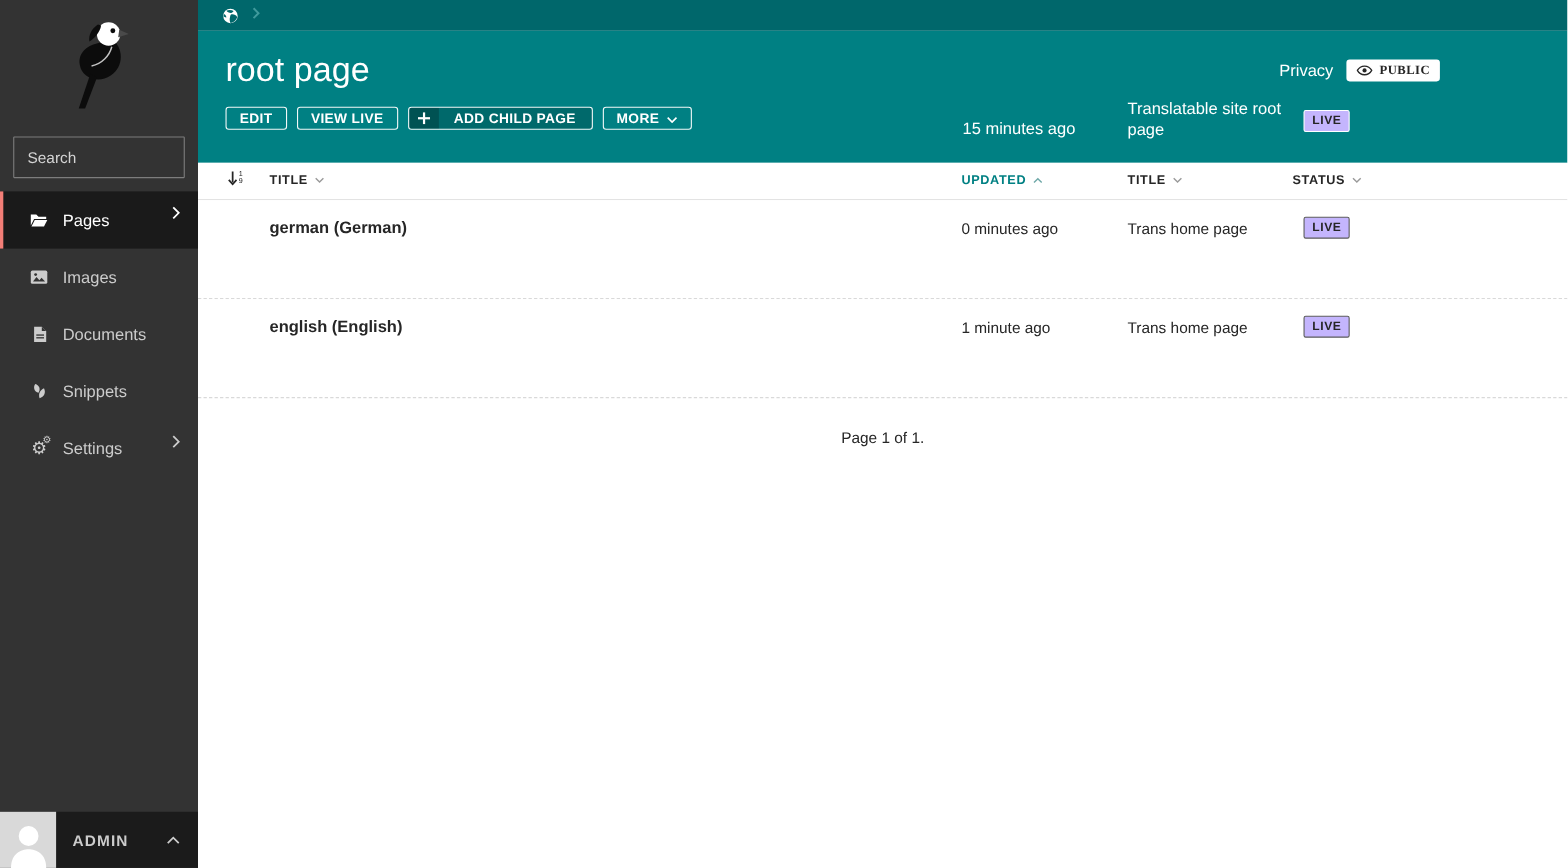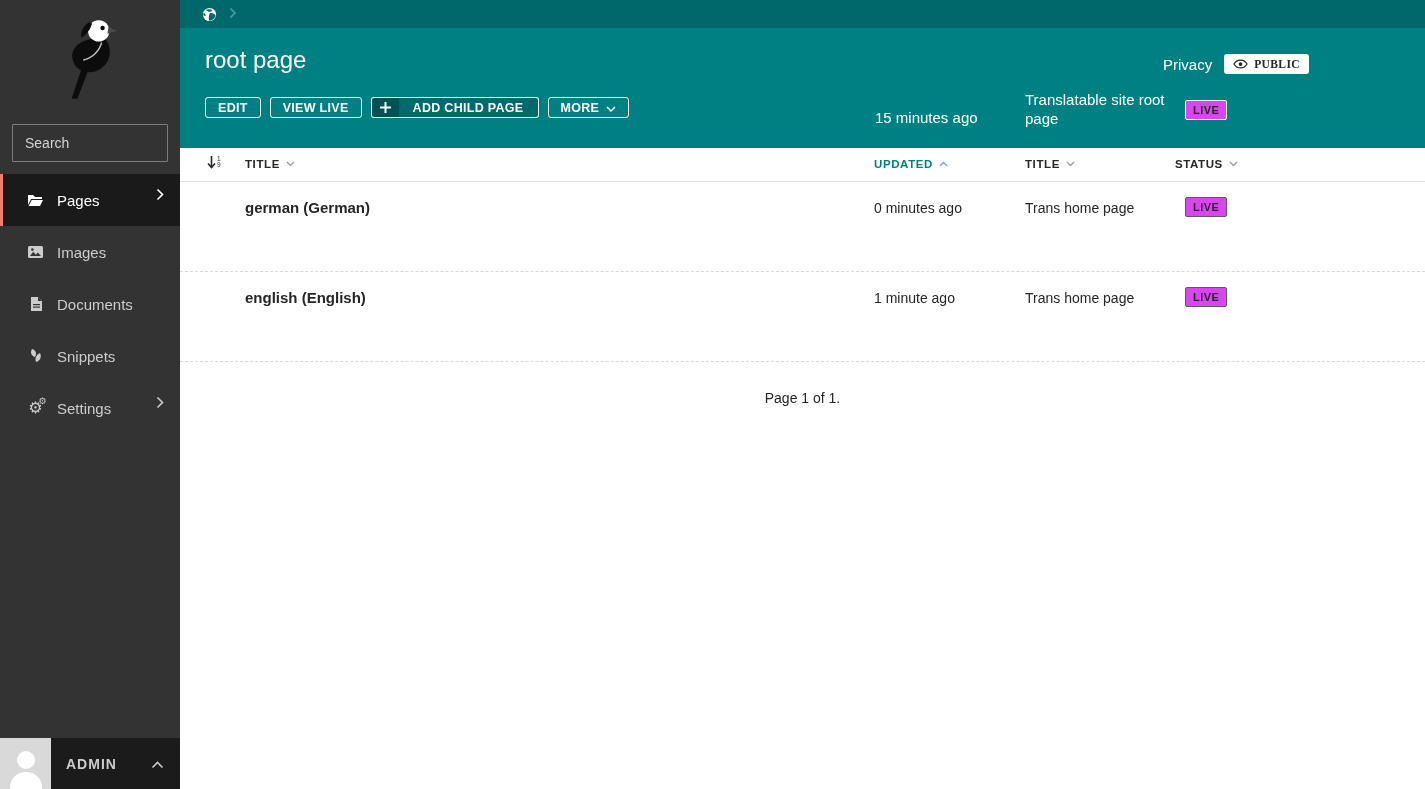--- a/index.html
+++ b/index.html
@@ -23,35 +23,35 @@
   .avatar { width:51px; height:51px; background:#d9d9d9; display:flex; align-items:flex-end; justify-content:center; overflow:hidden; }
   .account-label { flex:1; margin-left:15px; color:#cccccc; font-size:14px; font-weight:bold; letter-spacing:1px; }
   .account-chevron { margin-right:16px; }
 
   
   .main { flex:1; display:flex; flex-direction:column; background:#fff; }
   .breadcrumb-bar { height:28px; background:#00676b; display:flex; align-items:center; padding-left:22px; }
   .bc-chevron { margin-left:12px; }
 
   .page-header { position:relative; height:120px; background:#008083; color:#fff; }
-  .page-title { position:absolute; left:25px; top:18px; font-size:24px; font-weight:400; color:#fff; }
+  .page-title { position:absolute; left:25px; top:18px; font-size:31px; font-weight:400; color:#fff; }
   .privacy-group { position:absolute; top:26px; right:116px; display:flex; align-items:center; }
   .privacy-label { font-size:15px; color:#fff; margin-right:12px; }
   .privacy-badge { display:flex; align-items:center; gap:6px; background:#fff; color:#262626; font-size:11.5px; font-weight:600; letter-spacing:.4px; padding:4px 9px; border-radius:3px; cursor:pointer;font-family:Liberation Serif, serif; }
   .btn-row { position:absolute; left:25px; top:69px; display:flex; gap:9px; }
   .hbtn { display:flex; align-items:center; height:21px; padding:0 12px; border:1px solid rgba(255,255,255,.95); border-radius:3px; color:#fff; font-size:12.5px; font-weight:600; letter-spacing:.3px; background:transparent; cursor:pointer; font-family:inherit; }
   .hbtn.bicolor { padding:0; background:rgba(0,0,0,.18); overflow:hidden; }
   .hbtn.bicolor .icon-seg { display:flex; align-items:center; justify-content:center; width:27px; height:100%; background:rgba(0,0,0,.22); }
   .hbtn.bicolor .label-seg { padding:0 14px; }
   .hbtn .more-chevron { margin-left:7px; }
   .meta-updated { position:absolute; left:695px; top:81px; font-size:15px; color:#fff; }
   .meta-type { position:absolute; left:845px; top:62px; width:140px; font-size:15px; line-height:19px; color:#fff; }
   .meta-status { position:absolute; left:1005px; top:72px; }
 
-  .live-badge { display:inline-block; background:#d946ef; color:#262626; font-size:11px; font-weight:600; letter-spacing:.5px; padding:3px 7px; border:1px solid #5c5c5c; border-radius:2px; cursor:pointer; }
+  .live-badge { display:inline-block; background:#c4b5fd; color:#262626; font-size:11px; font-weight:600; letter-spacing:.5px; padding:3px 7px; border:1px solid #5c5c5c; border-radius:2px; cursor:pointer; }
   .page-header .live-badge { border-color:#fff; }
 
   
   .thead { position:relative; height:34px; border-bottom:1px solid #e0e0e0; background:#fff; }
   .th { position:absolute; top:10px; display:flex; align-items:center; gap:6px; font-size:11.5px; font-weight:600; letter-spacing:.6px; color:#262626; cursor:pointer; }
   .th.sorted { color:#008083;justify-content:flex-end; }
   .th-sorticon { position:absolute; left:27px; top:7px; display:flex; align-items:flex-start; cursor:pointer; }
   .sort-digits { display:flex; flex-direction:column; font-size:6.5px; line-height:6px; color:#262626; margin-left:1px; margin-top:1px; }
   .col-title { left:65px; } .col-updated { left:694px; } .col-type { left:845px; } .col-status { left:995px; }
 

